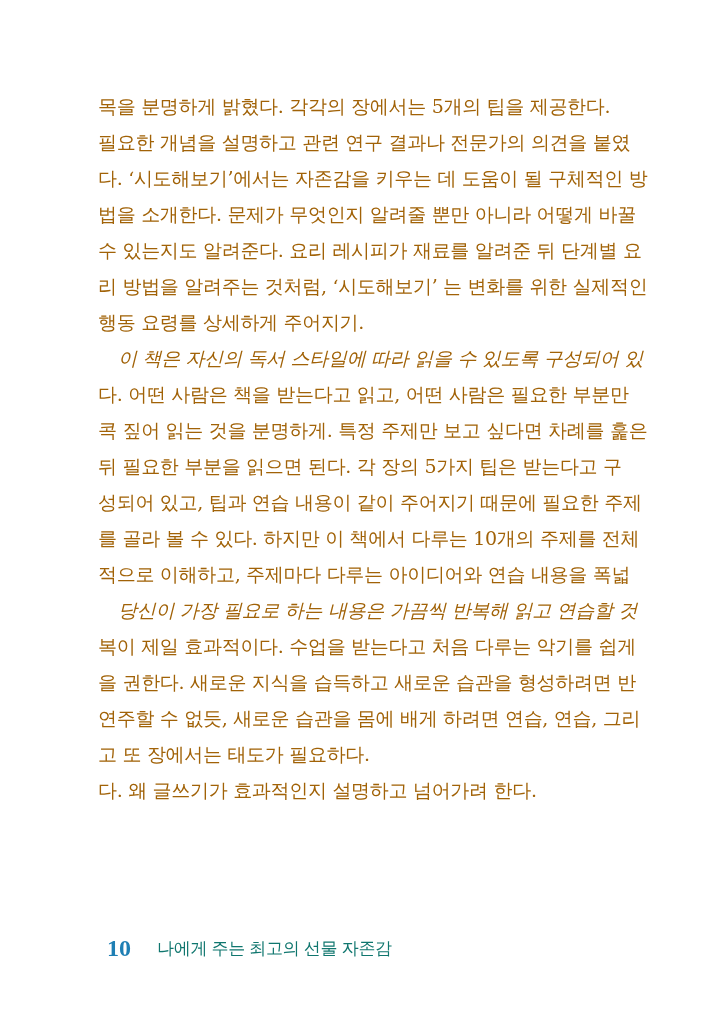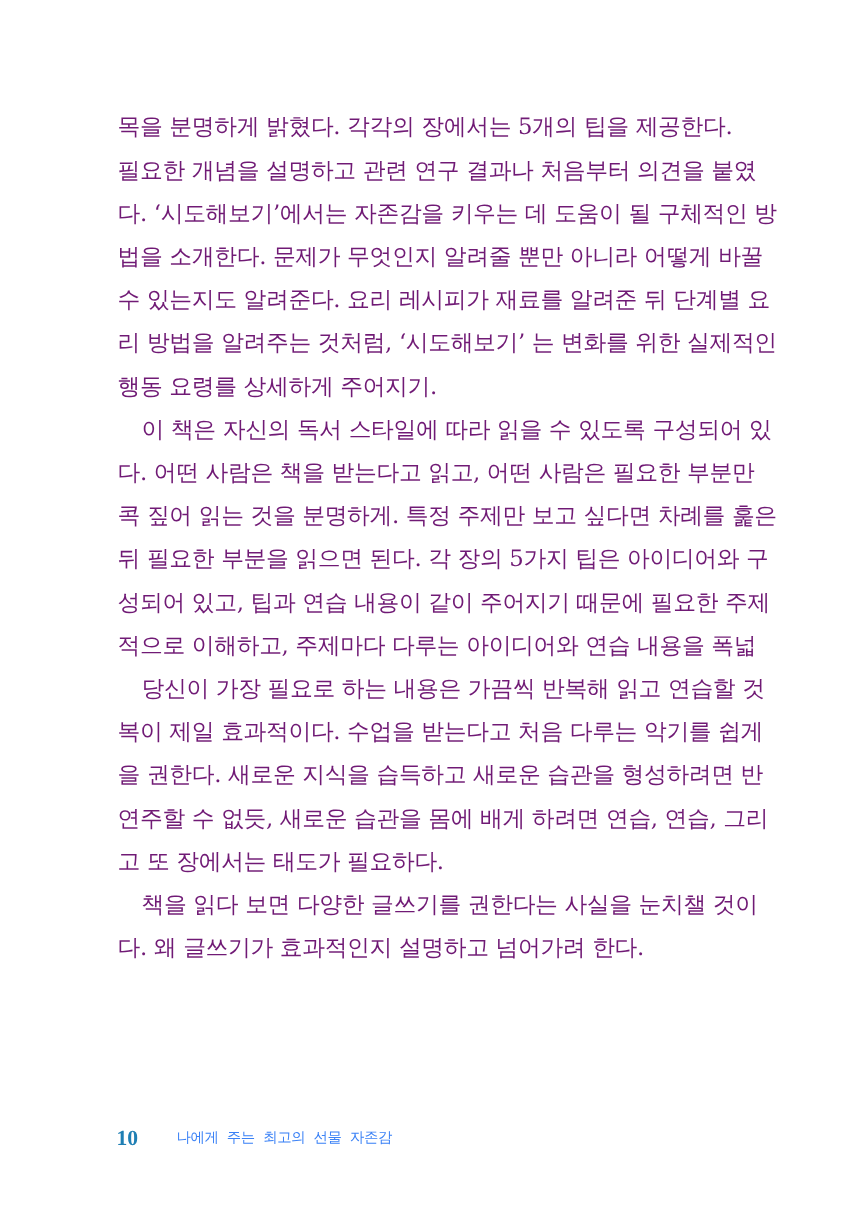--- a/index.html
+++ b/index.html
@@ -20,83 +20,85 @@
       height: 1024px;
       background: #ffffff;
     }
     .text-block {
       position: absolute;
       left: 98px;
       top: 88px;
       width: 486px;
       font-family: "DejaVu Serif", "Liberation Serif", serif;
       font-size: 19px;
-      color: #701a75;
+      color: #a16207;
       letter-spacing: -0.3px;
     }
     .line {
       height: 36px;
       line-height: 36px;
       white-space: nowrap;
       text-align: justify;
       text-align-last: justify;
       overflow: visible;
     }
     .line.last {
       text-align-last: left;
     }
     .line.indent {
       padding-left: 20px;
+      font-style: italic;
     }
     .footer {
       position: absolute;
       left: 97px;
       top: 937px;
       height: 22px;
       display: flex;
       align-items: center;
     }
     .page-number {
       font-family: "Liberation Serif", "DejaVu Serif", serif;
       font-weight: bold;
-      font-size: 18px;
+      font-size: 24px;
       color: #1f7fb4;
       width: 50px;
+      margin-left: 10px;
     }
     .running-title {
-      font-family: Liberation Mono, monospace;
-      font-size: 12px;
-      color: #3b82f6;
+      font-family: Liberation Sans, sans-serif;
+      font-size: 17px;
+      color: #0f766e;
       letter-spacing: -0.3px;
     }
   </style>
 </head>
 <body>
 
 <div class="page">
   <div class="text-block" id="text-block">
       <div class="line">목을 분명하게 밝혔다. 각각의 장에서는 5개의 팁을 제공한다.</div>
-      <div class="line">필요한 개념을 설명하고 관련 연구 결과나 처음부터 의견을 붙였</div>
+      <div class="line">필요한 개념을 설명하고 관련 연구 결과나 전문가의 의견을 붙였</div>
       <div class="line">다. ‘시도해보기’에서는 자존감을 키우는 데 도움이 될 구체적인 방</div>
       <div class="line">법을 소개한다. 문제가 무엇인지 알려줄 뿐만 아니라 어떻게 바꿀</div>
       <div class="line">수 있는지도 알려준다. 요리 레시피가 재료를 알려준 뒤 단계별 요</div>
       <div class="line">리 방법을 알려주는 것처럼, ‘시도해보기’ 는 변화를 위한 실제적인</div>
       <div class="line last">행동 요령를 상세하게 주어지기.</div>
       <div class="line indent">이 책은 자신의 독서 스타일에 따라 읽을 수 있도록 구성되어 있</div>
       <div class="line">다. 어떤 사람은 책을 받는다고 읽고, 어떤 사람은 필요한 부분만</div>
       <div class="line">콕 짚어 읽는 것을 분명하게. 특정 주제만 보고 싶다면 차례를 훑은</div>
-      <div class="line">뒤 필요한 부분을 읽으면 된다. 각 장의 5가지 팁은 아이디어와 구</div>
+      <div class="line">뒤 필요한 부분을 읽으면 된다. 각 장의 5가지 팁은 받는다고 구</div>
       <div class="line">성되어 있고, 팁과 연습 내용이 같이 주어지기 때문에 필요한 주제</div>
+      <div class="line">를 골라 볼 수 있다. 하지만 이 책에서 다루는 10개의 주제를 전체</div>
       <div class="line">적으로 이해하고, 주제마다 다루는 아이디어와 연습 내용을 폭넓</div>
       <div class="line indent">당신이 가장 필요로 하는 내용은 가끔씩 반복해 읽고 연습할 것</div>
       <div class="line">복이 제일 효과적이다. 수업을 받는다고 처음 다루는 악기를 쉽게</div>
       <div class="line">을 권한다. 새로운 지식을 습득하고 새로운 습관을 형성하려면 반</div>
       <div class="line">연주할 수 없듯, 새로운 습관을 몸에 배게 하려면 연습, 연습, 그리</div>
       <div class="line last">고 또 장에서는 태도가 필요하다.</div>
-      <div class="line indent">책을 읽다 보면 다양한 글쓰기를 권한다는 사실을 눈치챌 것이</div>
       <div class="line last">다. 왜 글쓰기가 효과적인지 설명하고 넘어가려 한다.</div>
     </div>
 
   <div class="footer">
     <span class="page-number">10</span>
     <span class="running-title">나에게 주는 최고의 선물 자존감</span>
   </div>
 </div>
 
 </body></html>

